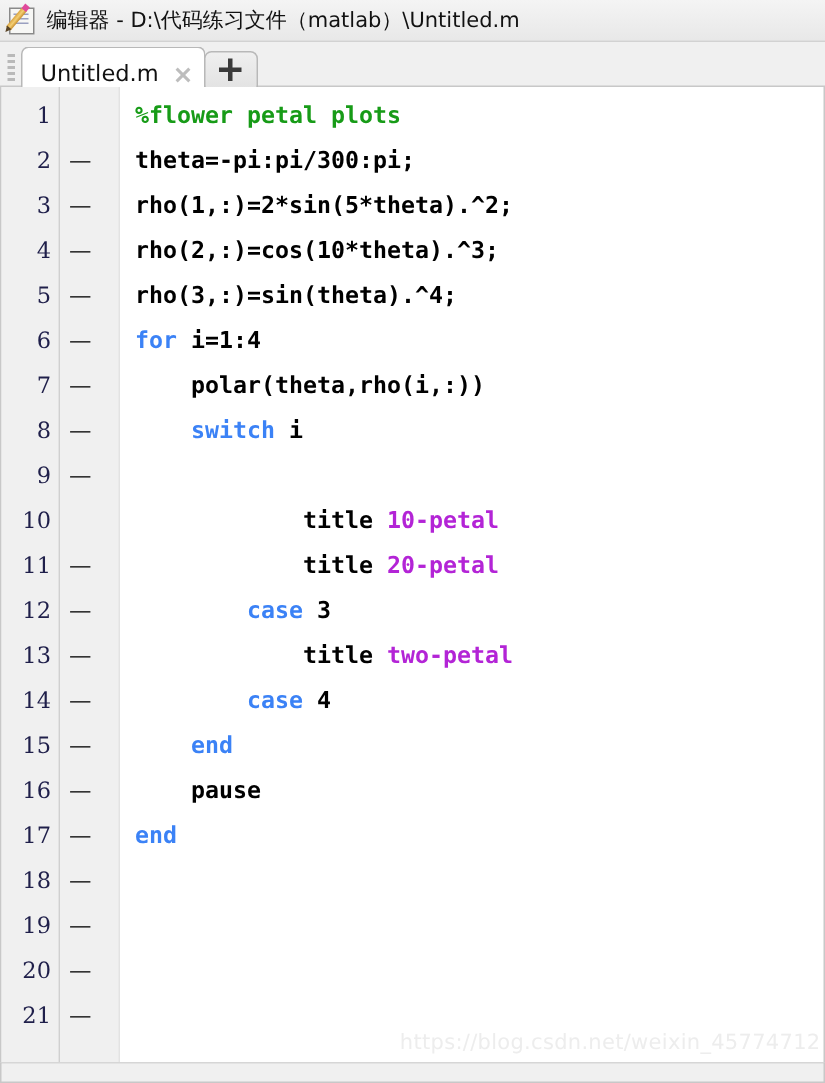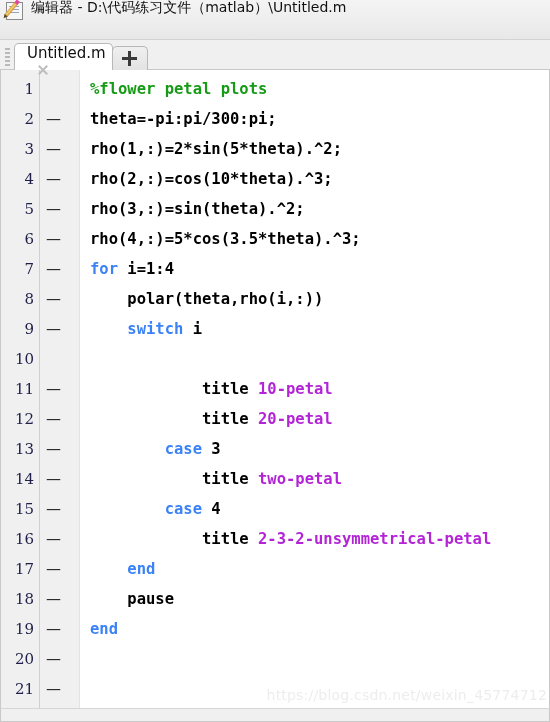--- a/index.html
+++ b/index.html
@@ -20,24 +20,25 @@
     height: 722px;
     position: relative;
     background: #f0f0f0;
     display: flex;
     flex-direction: column;
     box-sizing: border-box;
   }
 
   
   .titlebar {
-    height: 40px;
+    height: 28px;
     background: linear-gradient(to bottom, #f4f4f4 0%, #eeeeee 50%, #e8e8e8 100%);
     border-bottom: 1px solid #d2d2d2;
     display: flex;
+    align-items: center;
     padding-left: 4px;
     flex: 0 0 auto;
     box-sizing: border-box;
   }
   .app-icon {
     width: 22px;
     height: 22px;
     position: relative;
     flex: 0 0 auto;
     margin-right: 5px;
@@ -119,26 +120,25 @@
     background-position: 2px 3px;
   }
   .tab {
     height: 27px;
     background: #ffffff;
     border: 1px solid #b8b8b8;
     border-bottom: none;
     border-top-left-radius: 5px;
     border-top-right-radius: 5px;
     display: flex;
-    align-items: flex-start;
+    align-items: flex-end;
     padding: 0 6px 0 12px;
     position: relative;
     z-index: 2;
     box-sizing: border-box;
-    flex-direction: column;
   }
   .tab-label {
     font-size: 15px;
     color: #111111;
     white-space: nowrap;
     font-family: "DejaVu Sans", "Liberation Sans", sans-serif;
   }
   .tab-close {
     width: 16px;
     height: 16px;
@@ -349,32 +349,30 @@
         <div class="dash">—</div>
         <div class="dash">—</div>
         <div class="dash">—</div>
         <div class="dash">—</div>
       </div>
     <div class="code-area">
       <div class="code-line"><span class="cmt">%flower petal plots</span></div>
         <div class="code-line"><span>theta=-pi:pi/300:pi;</span></div>
         <div class="code-line"><span>rho(1,:)=2*sin(5*theta).^2;</span></div>
         <div class="code-line"><span>rho(2,:)=cos(10*theta).^3;</span></div>
-        <div class="code-line"><span>rho(3,:)=sin(theta).^2;</span></div>
-        <div class="code-line"><span>rho(4,:)=5*cos(3.5*theta).^3;</span></div>
+        <div class="code-line"><span>rho(3,:)=sin(theta).^4;</span></div>
         <div class="code-line"><span class="kw">for</span><span> i=1:4</span></div>
         <div class="code-line">    <span>polar(theta,rho(i,:))</span></div>
         <div class="code-line">    <span class="kw">switch</span><span> i</span></div>
         <div class="code-line">&nbsp;</div>
         <div class="code-line">            <span>title </span><span class="str">10-petal</span></div>
         <div class="code-line">            <span>title </span><span class="str">20-petal</span></div>
         <div class="code-line">        <span class="kw">case</span><span> 3</span></div>
         <div class="code-line">            <span>title </span><span class="str">two-petal</span></div>
         <div class="code-line">        <span class="kw">case</span><span> 4</span></div>
-        <div class="code-line">            <span>title </span><span class="str">2-3-2-unsymmetrical-petal</span></div>
         <div class="code-line">    <span class="kw">end</span></div>
         <div class="code-line">    <span>pause</span></div>
         <div class="code-line"><span class="kw">end</span></div>
         <div class="watermark">https://blog.csdn.net/weixin_45774712</div>
     </div>
   </div>
 
   <div class="statusbar"></div>
 
 </div>

